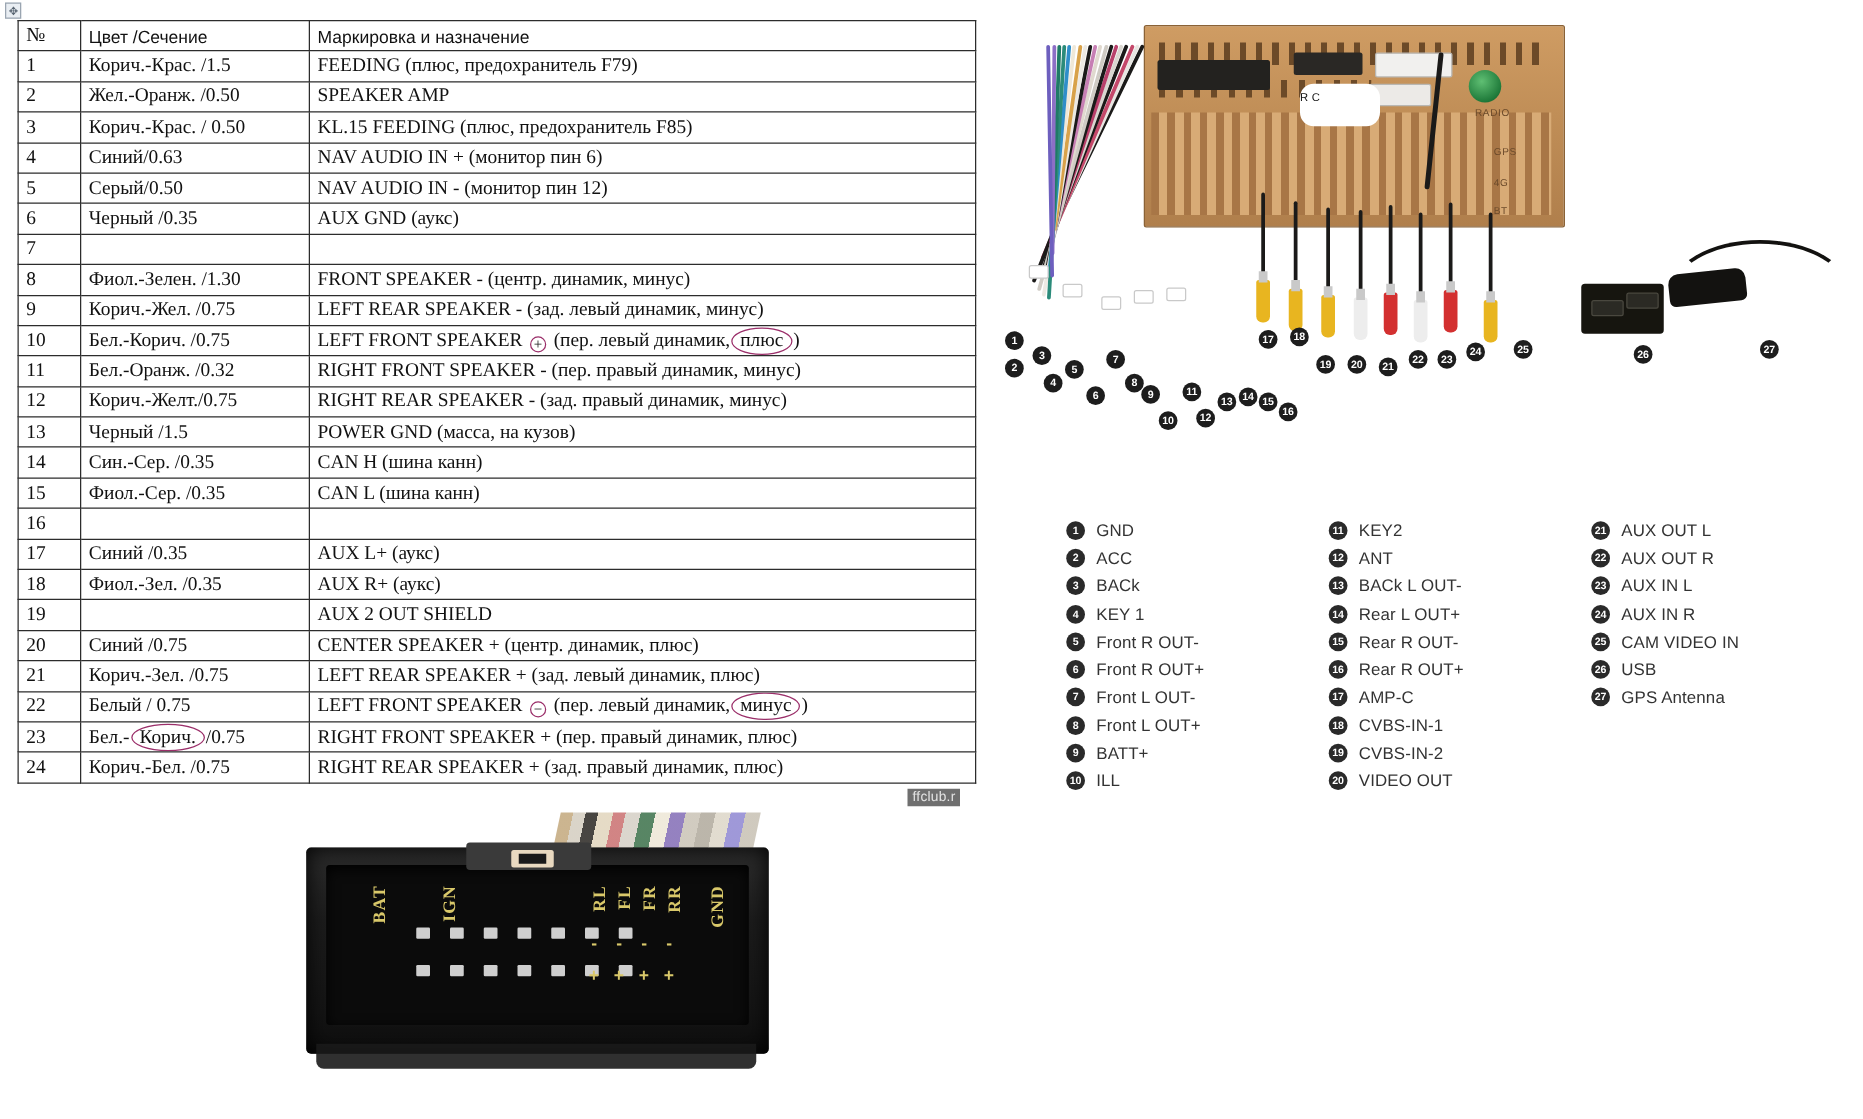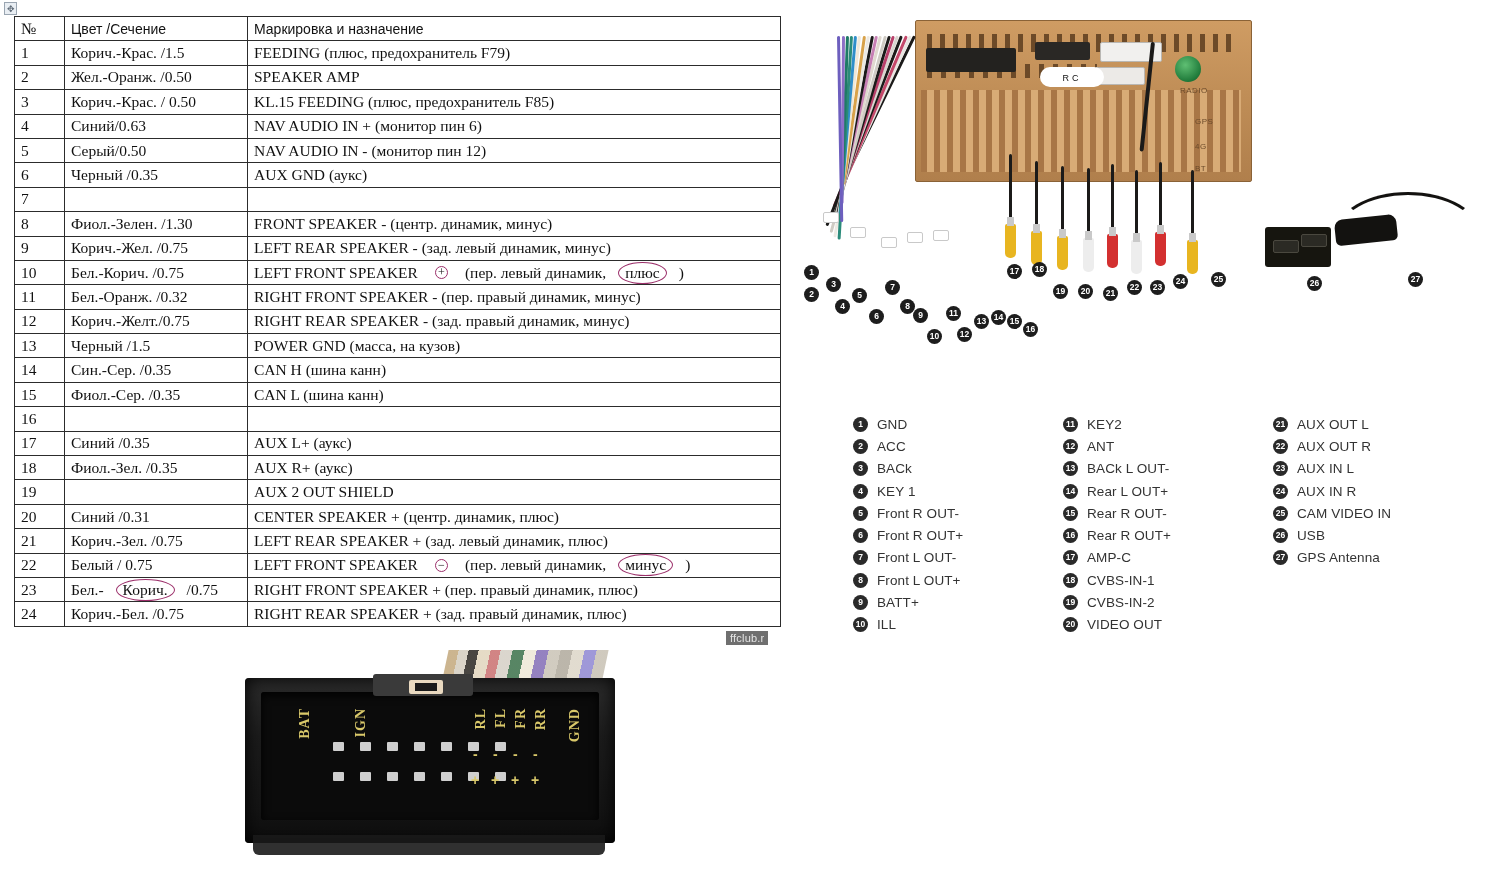--- a/index.html
+++ b/index.html
@@ -26,21 +26,21 @@
     overflow:hidden;
     text-align:left;
     vertical-align:middle;
     font-weight:400;
   }
   #wire-table col.c-num{width:50px;}
   #wire-table col.c-col{width:183px;}
   #wire-table col.c-mark{width:533px;}
   #wire-table thead td{font-family:"Liberation Sans", sans-serif;font-size:14px;}
   #wire-table thead td.hnum{font-family:"Liberation Serif", serif;font-size:16px;}
-  .cellwrap{display:flex;align-items:center;gap:15px;}
+  .cellwrap{display:flex;align-items:flex-end;gap:4px;}
 
   
   .circled{position:relative;display:inline-block;padding:0 4px;}
   .circled::after{content:"";position:absolute;left:-3px;top:-2px;right:-3px;bottom:-2px;
     border:1.4px solid #9b2f6a;border-radius:50%;pointer-events:none;}
   .sym-circ{position:relative;display:inline-block;width:13px;height:13px;
     line-height:12px;text-align:center;font-size:12px;margin:0 2px;}
   .sym-circ::after{content:"";position:absolute;left:0;top:0;width:13px;height:13px;
     border:1.2px solid #9b2f6a;border-radius:50%;box-sizing:border-box;}
 
@@ -68,22 +68,22 @@
   .hu-blk2{position:absolute;left:240px;top:30px;width:55px;height:18px;
     background:#2a2825;border-radius:2px;}
   .hu-wwconn2{position:absolute;left:300px;top:55px;width:48px;height:16px;
     background:#eceae7;border:1px solid #b9b7b3;border-radius:2px;}
   .hu-green{position:absolute;left:380px;top:44px;width:26px;height:26px;border-radius:50%;
     background:radial-gradient(circle at 40% 35%,#5fbf73,#1f7a3a 70%,#0f4a22);}
   .hu-label{position:absolute;color:#6b4a2a;font-size:8px;letter-spacing:.5px;
     font-family:"Liberation Sans",sans-serif;}
   .hu-ant{position:absolute;left:356px;top:30px;width:4px;height:110px;
     background:#1b1a19;border-radius:2px;transform:rotate(6deg);transform-origin:top;}
-  .hu-rlabel{position:absolute;left:245px;top:55px;width:64px;height:20px;
-    background:#fff;border-radius:11px;color:#111;font-size:9px;text-align:center;
+  .hu-rlabel{position:absolute;left:245px;top:55px;width:64px;height:34px;
+    background:#fff;border-radius:11px;color:#111;font-size:9px;text-align:left;
     line-height:22px;letter-spacing:3px;}
 
   
   .wirefan{position:absolute;left:0;top:20px;width:250px;height:270px;}
   .wire{position:absolute;width:3px;border-radius:2px;transform-origin:top center;}
   .wbulb{position:absolute;width:14px;height:9px;background:#fff;
     border:1px solid #c9c9c9;border-radius:2px;}
 
   
   .rca{position:absolute;width:11px;height:34px;border-radius:2px 2px 5px 5px;}
@@ -261,21 +261,21 @@
         <td>Фиол.-Зел. /0.35</td>
         <td>AUX R+ (аукс)</td>
       </tr>
       <tr>
         <td>19</td>
         <td></td>
         <td>AUX 2 OUT SHIELD</td>
       </tr>
       <tr>
         <td>20</td>
-        <td>Синий /0.31</td>
+        <td>Синий /0.75</td>
         <td>CENTER SPEAKER + (центр. динамик, плюс)</td>
       </tr>
       <tr>
         <td>21</td>
         <td>Корич.-Зел. /0.75</td>
         <td>LEFT REAR SPEAKER + (зад. левый динамик, плюс)</td>
       </tr>
       <tr>
         <td>22</td>
         <td>Белый / 0.75</td>

